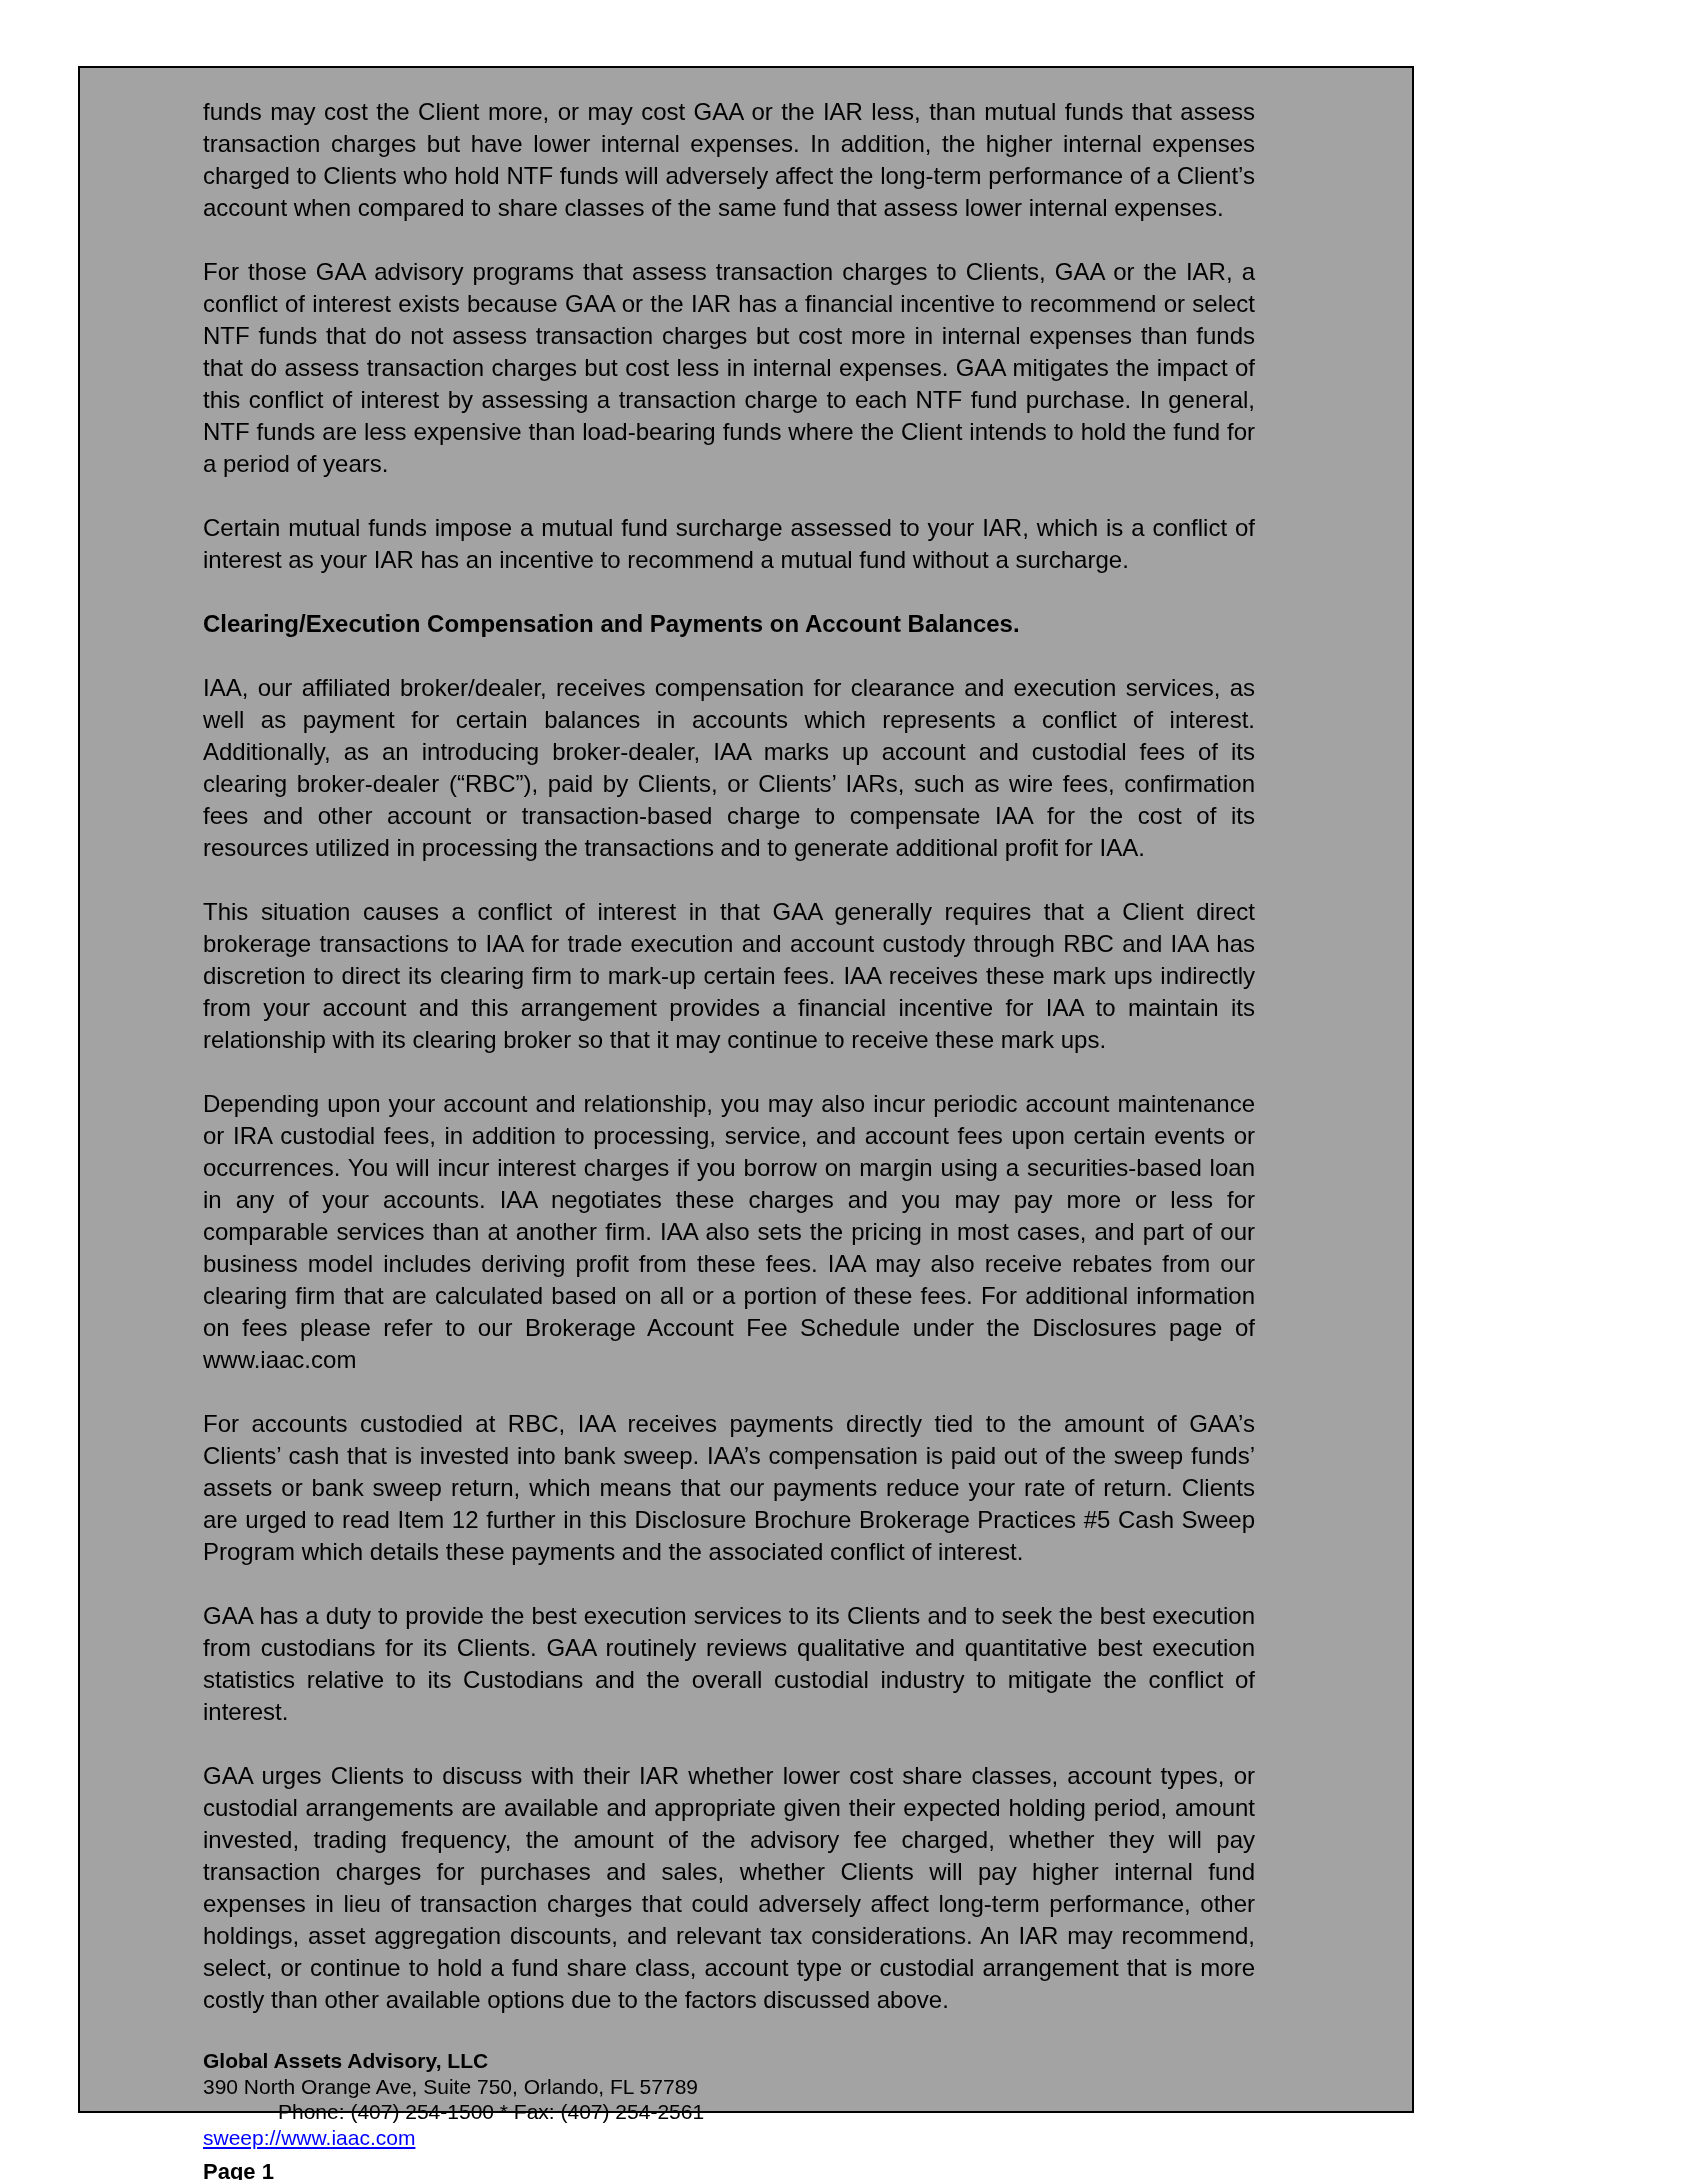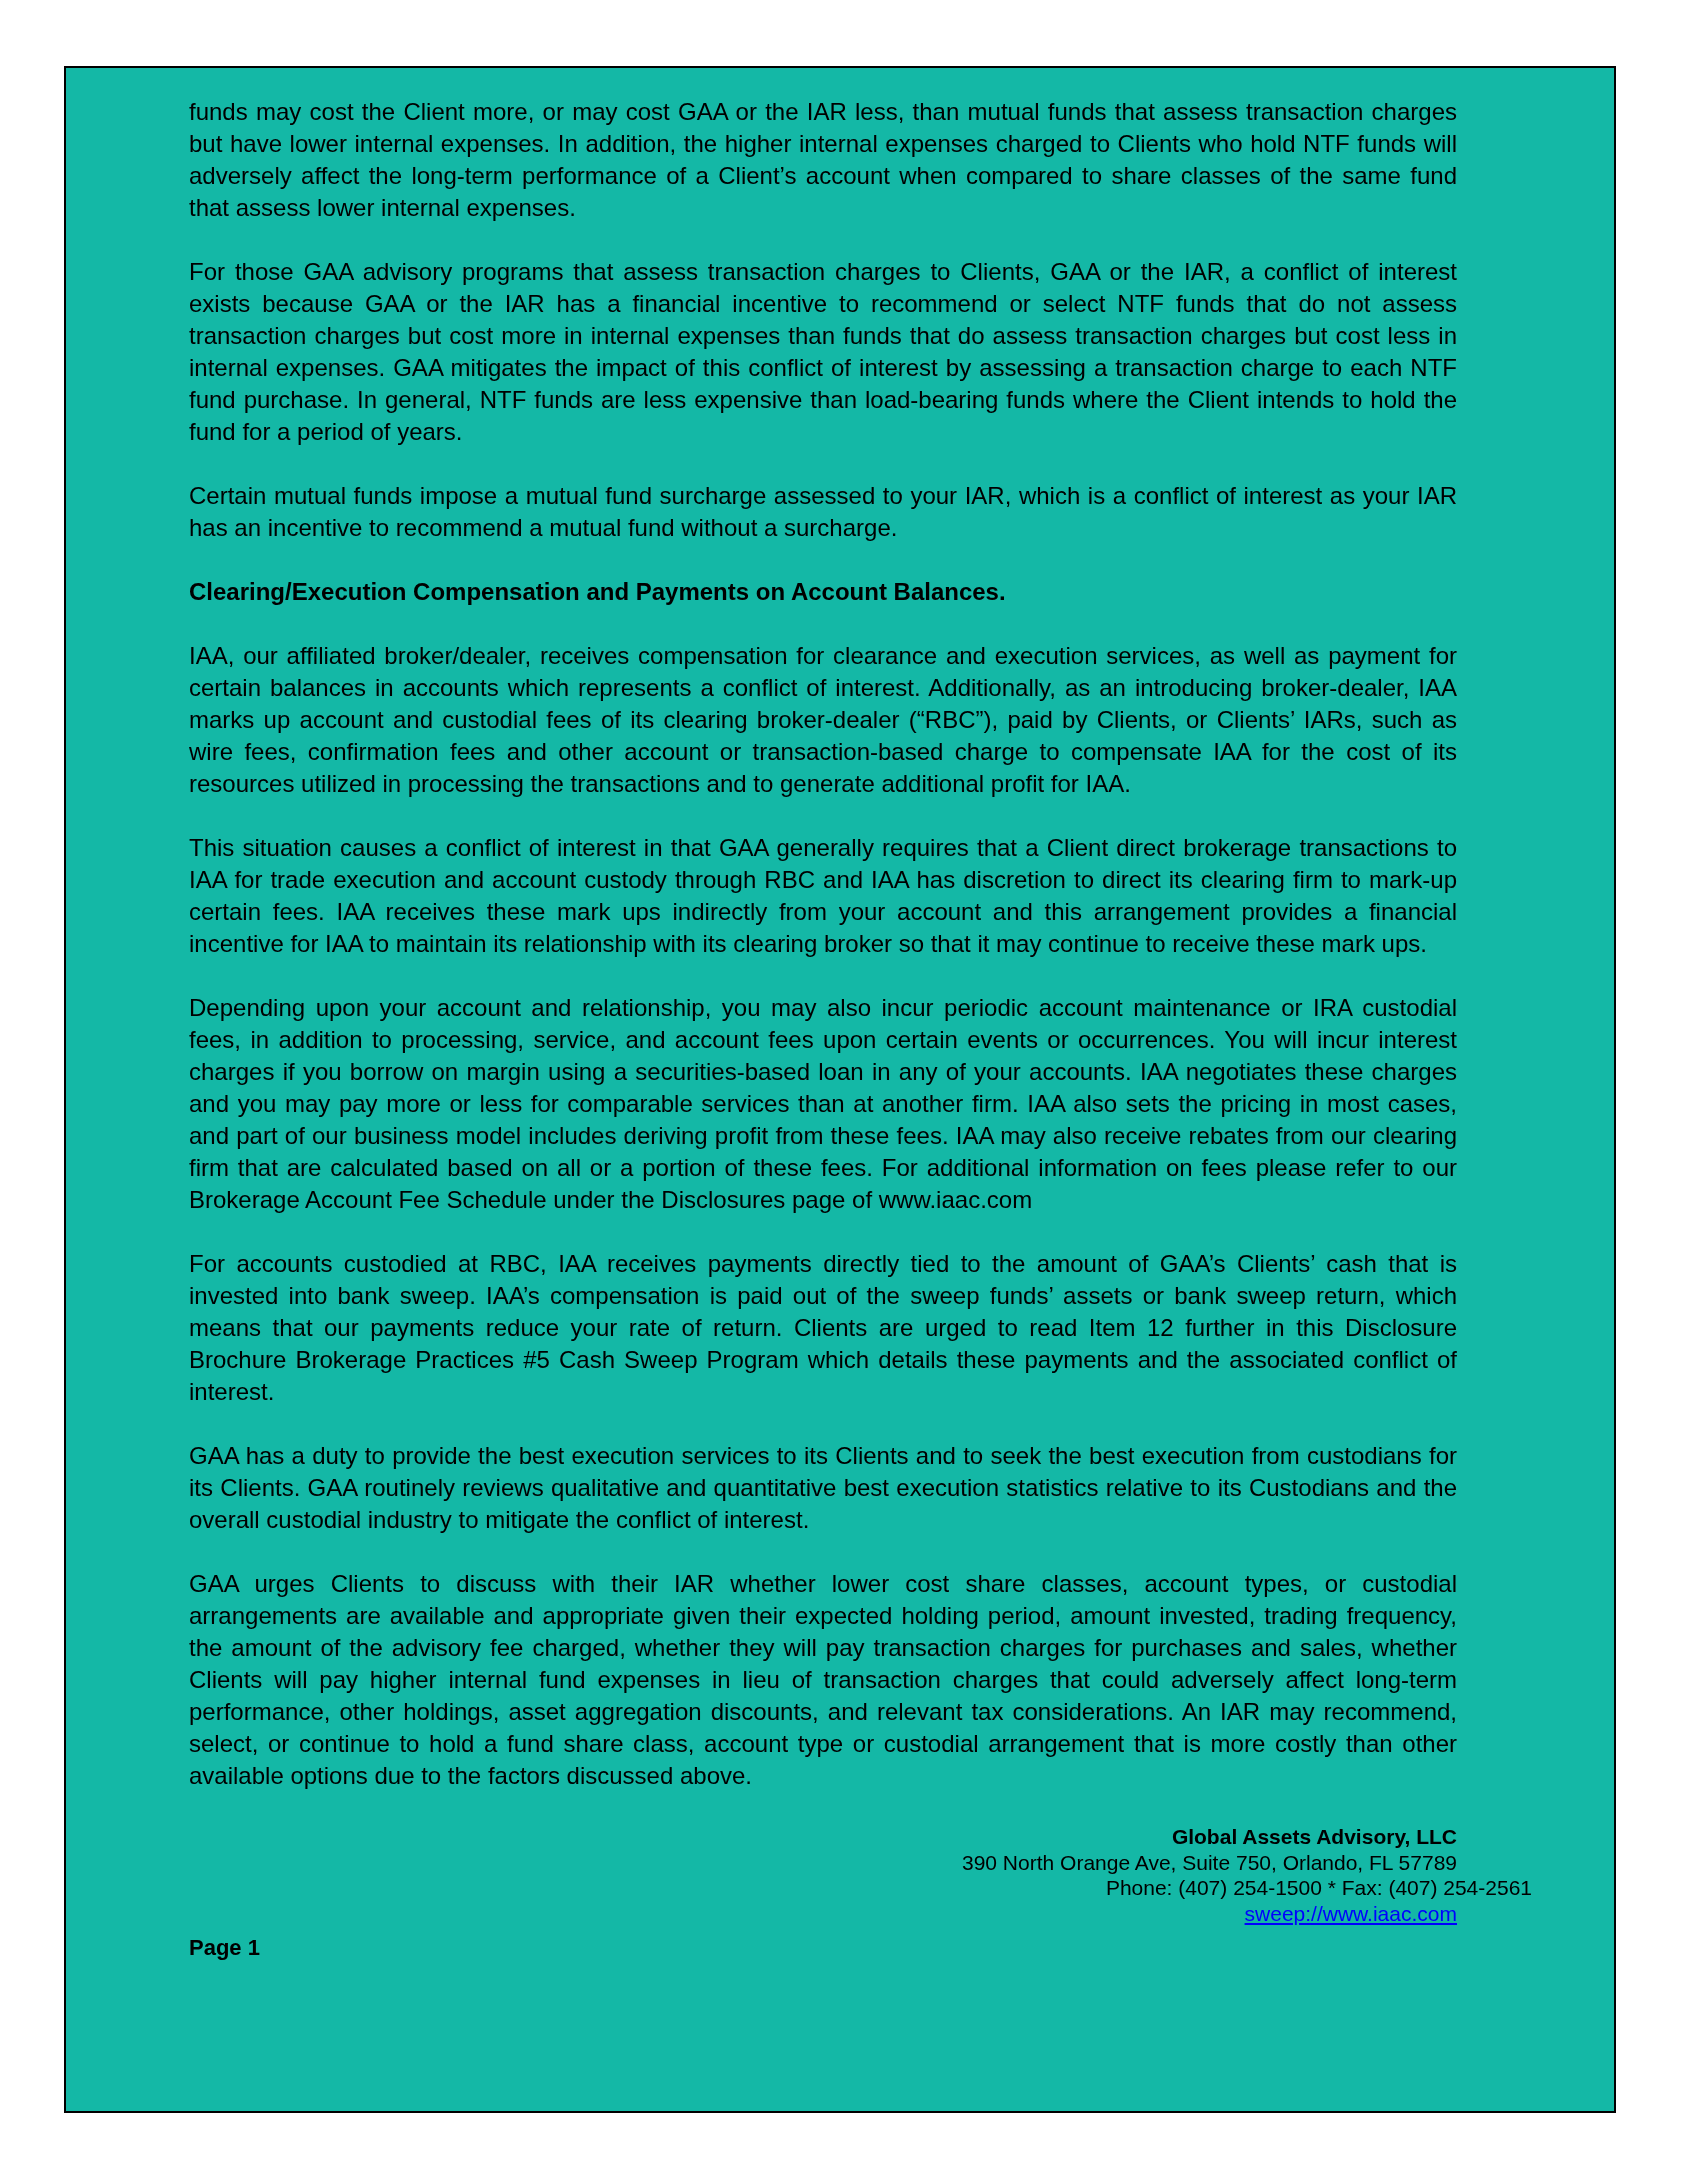--- a/index.html
+++ b/index.html
@@ -9,27 +9,27 @@
   }
   body {
     width: 1685px;
     height: 2181px;
     position: relative;
     font-family: "Liberation Sans", "DejaVu Sans", sans-serif;
     color: #000000;
   }
   .page-frame {
     position: absolute;
-    left: 64px;
+    left: 78px;
     top: 66px;
-    width: 1552px;
+    width: 1336px;
     height: 2047px;
     border: 2.6px solid #000000;
     box-sizing: border-box;
-    background: #14b8a6;
+    background: #a3a3a3;
   }
   .content {
     position: absolute;
     inset: 0;
     box-sizing: border-box;
     padding: 28px 157px 0 123px;
     font-size: 24px;
     line-height: 32px;
     hyphens: none;
   }
@@ -40,21 +40,21 @@
   p.heading {
     font-weight: bold;
     text-align: left;
   }
   .doc-link {
     color: #000000;
     cursor: pointer;
   }
   .footer {
     margin-top: 24px;
-    text-align: right;
+    text-align: left;
     font-size: 21px;
     line-height: 25.6px;
   }
   .footer .company {
     font-weight: bold;
   }
   .footer .shift-right {
     transform: translateX(75px);
   }
   .footer-link {

